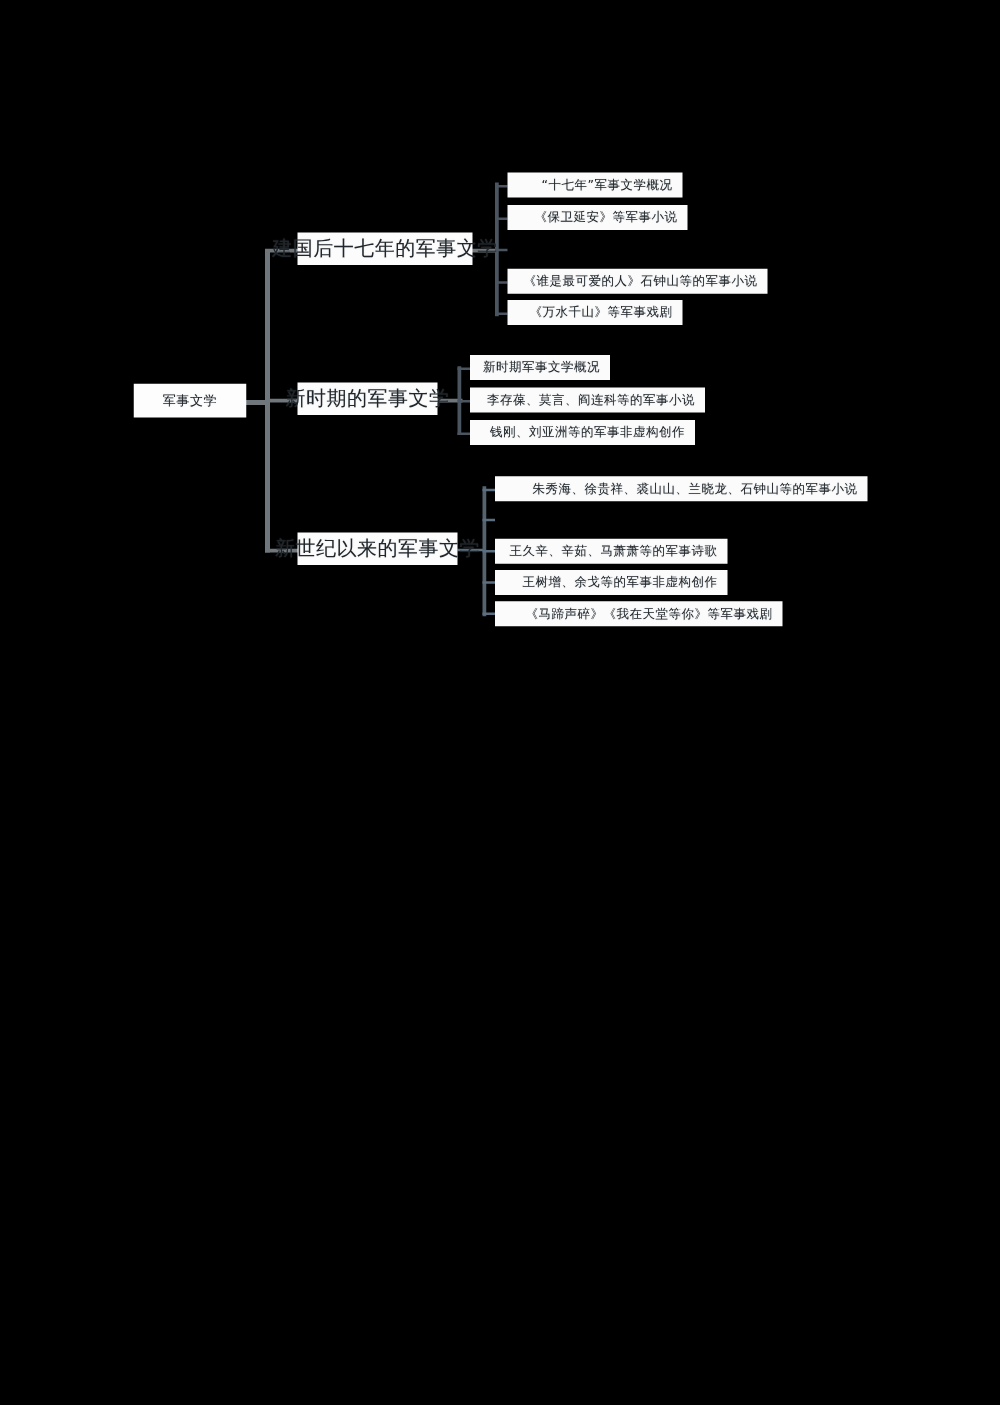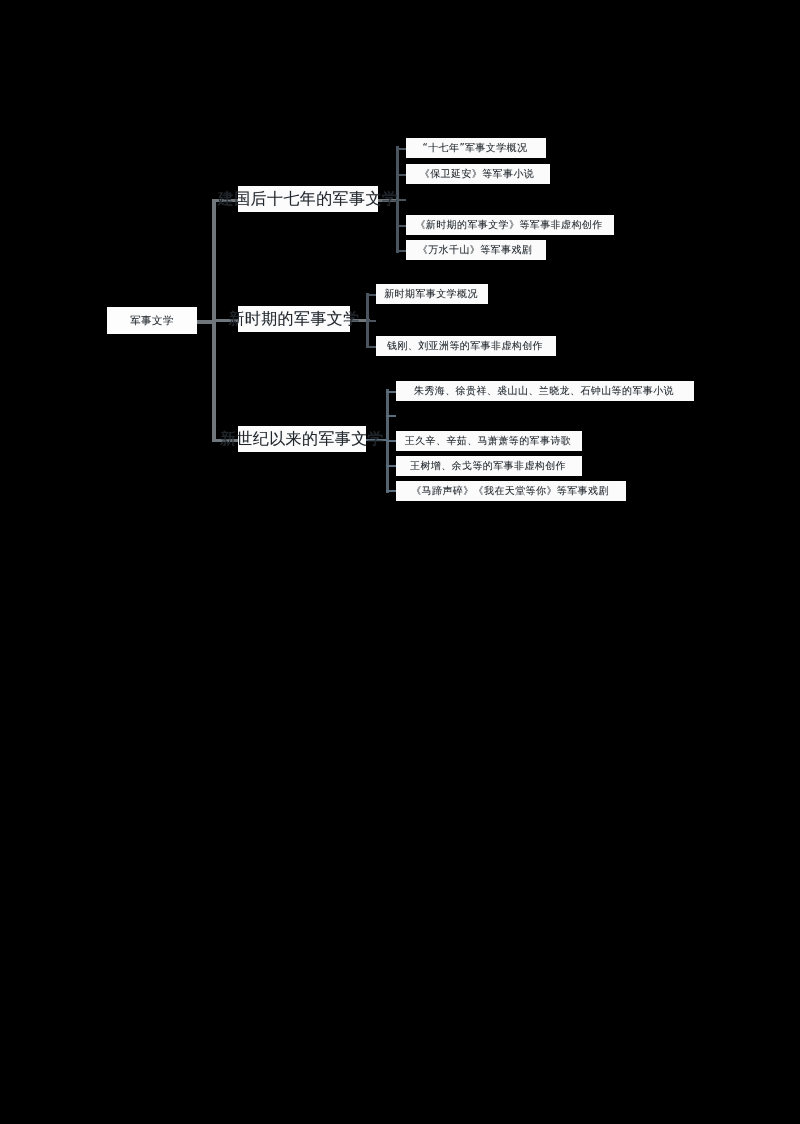--- a/index.html
+++ b/index.html
@@ -53,21 +53,21 @@
   }
 
   .node.branch {
     justify-content: center;
     font-size: 16px;
     padding: 5px 12px;
     background: #fcfcfc;
   }
 
   .node.leaf {
-    justify-content: center;
+    justify-content: flex-end;
     font-size: 10px;
     padding: 3px 8px 3px 6px;
     background: #fbfbfb;
   }
 
   
   .conn {
     position: absolute;
     background: #6f777c;
   }
@@ -149,32 +149,35 @@
       <span>建国后十七年的军事文学</span>
     </div>
 
     <div class="node leaf" style="left:406px; top:138px; width:140px; height:20px;">
       <span>“十七年”军事文学概况</span>
     </div>
     <div class="node leaf" style="left:406px; top:164px; width:144px; height:20px;">
       <span>《保卫延安》等军事小说</span>
     </div>
     <div class="node leaf" style="left:406px; top:215px; width:208px; height:20px;">
-      <span>《新时期的军事文学》等军事非虚构创作</span>
+      <span>《谁是最可爱的人》石钟山等的军事小说</span>
     </div>
     <div class="node leaf" style="left:406px; top:240px; width:140px; height:20px;">
       <span>《万水千山》等军事戏剧</span>
     </div>
 
     <div class="node branch" style="left:238px; top:306px; width:112px; height:26px;">
       <span>新时期的军事文学</span>
     </div>
 
     <div class="node leaf" style="left:376px; top:284px; width:112px; height:20px;">
       <span>新时期军事文学概况</span>
+    </div>
+    <div class="node leaf" style="left:376px; top:310px; width:188px; height:20px;">
+      <span>李存葆、莫言、阎连科等的军事小说</span>
     </div>
     <div class="node leaf" style="left:376px; top:336px; width:180px; height:20px;">
       <span>钱刚、刘亚洲等的军事非虚构创作</span>
     </div>
 
     <div class="node branch" style="left:238px; top:426px; width:128px; height:26px;">
       <span>新世纪以来的军事文学</span>
     </div>
 
     <div class="node leaf" style="left:396px; top:381px; width:298px; height:20px;">

